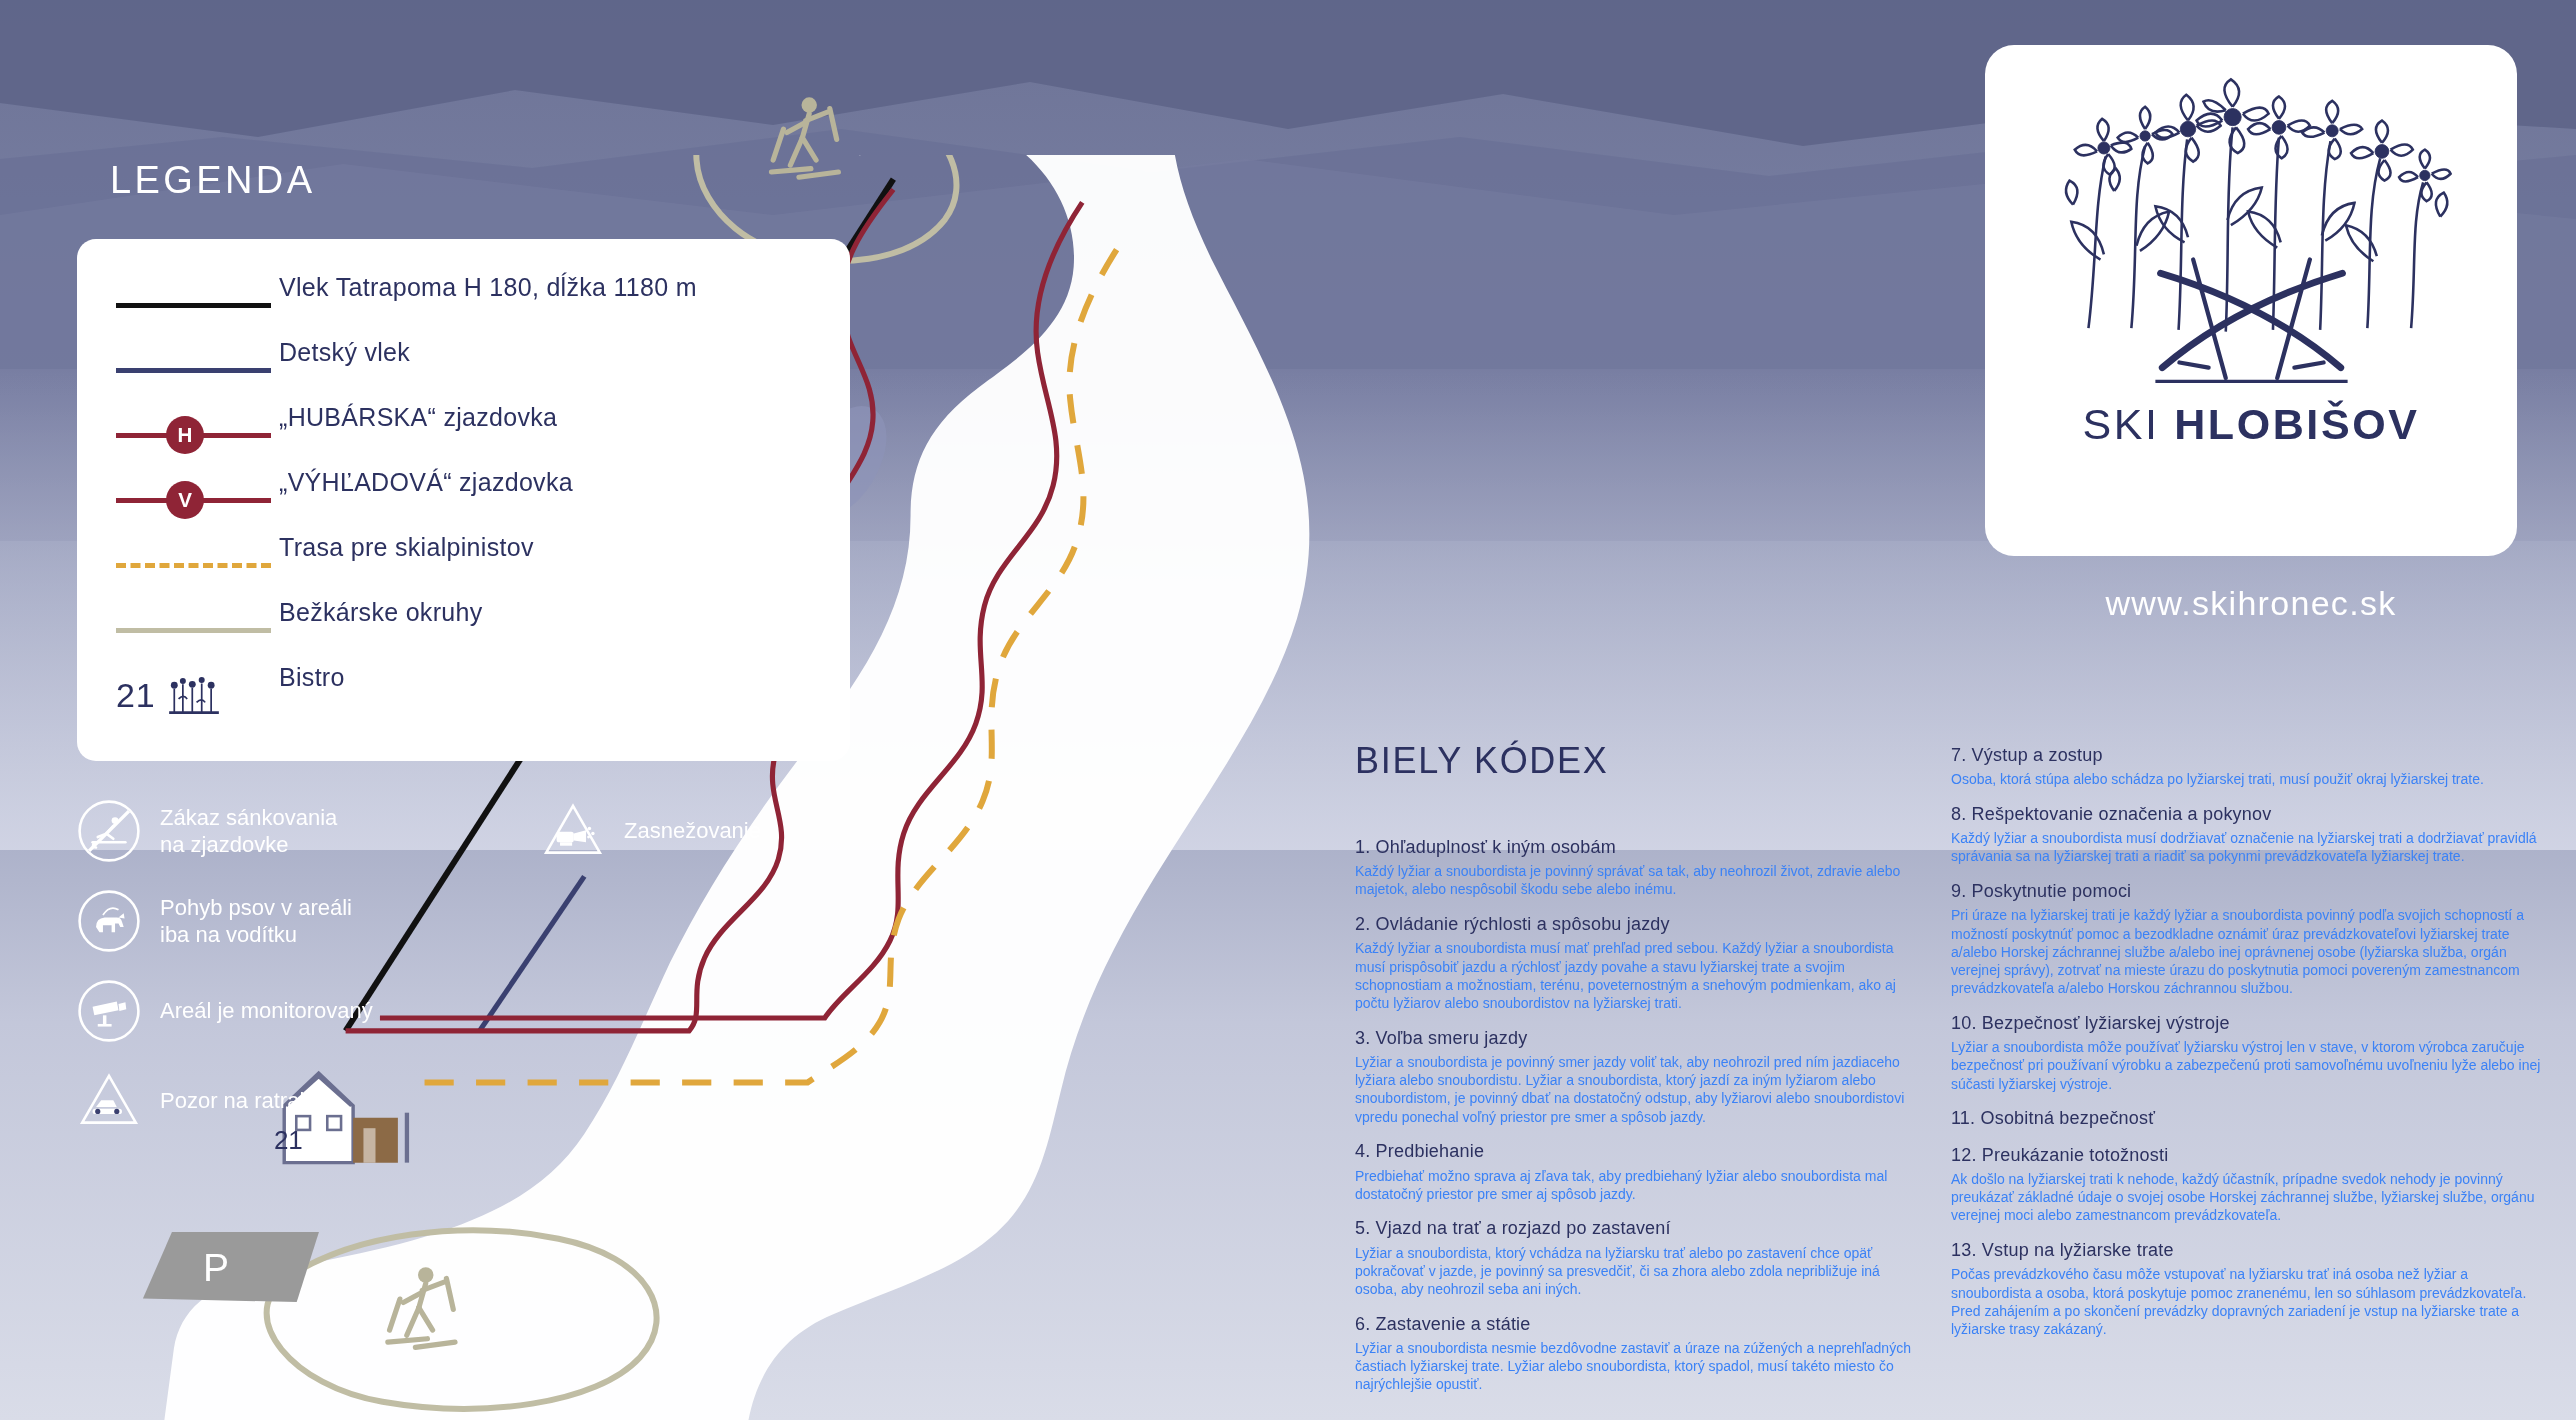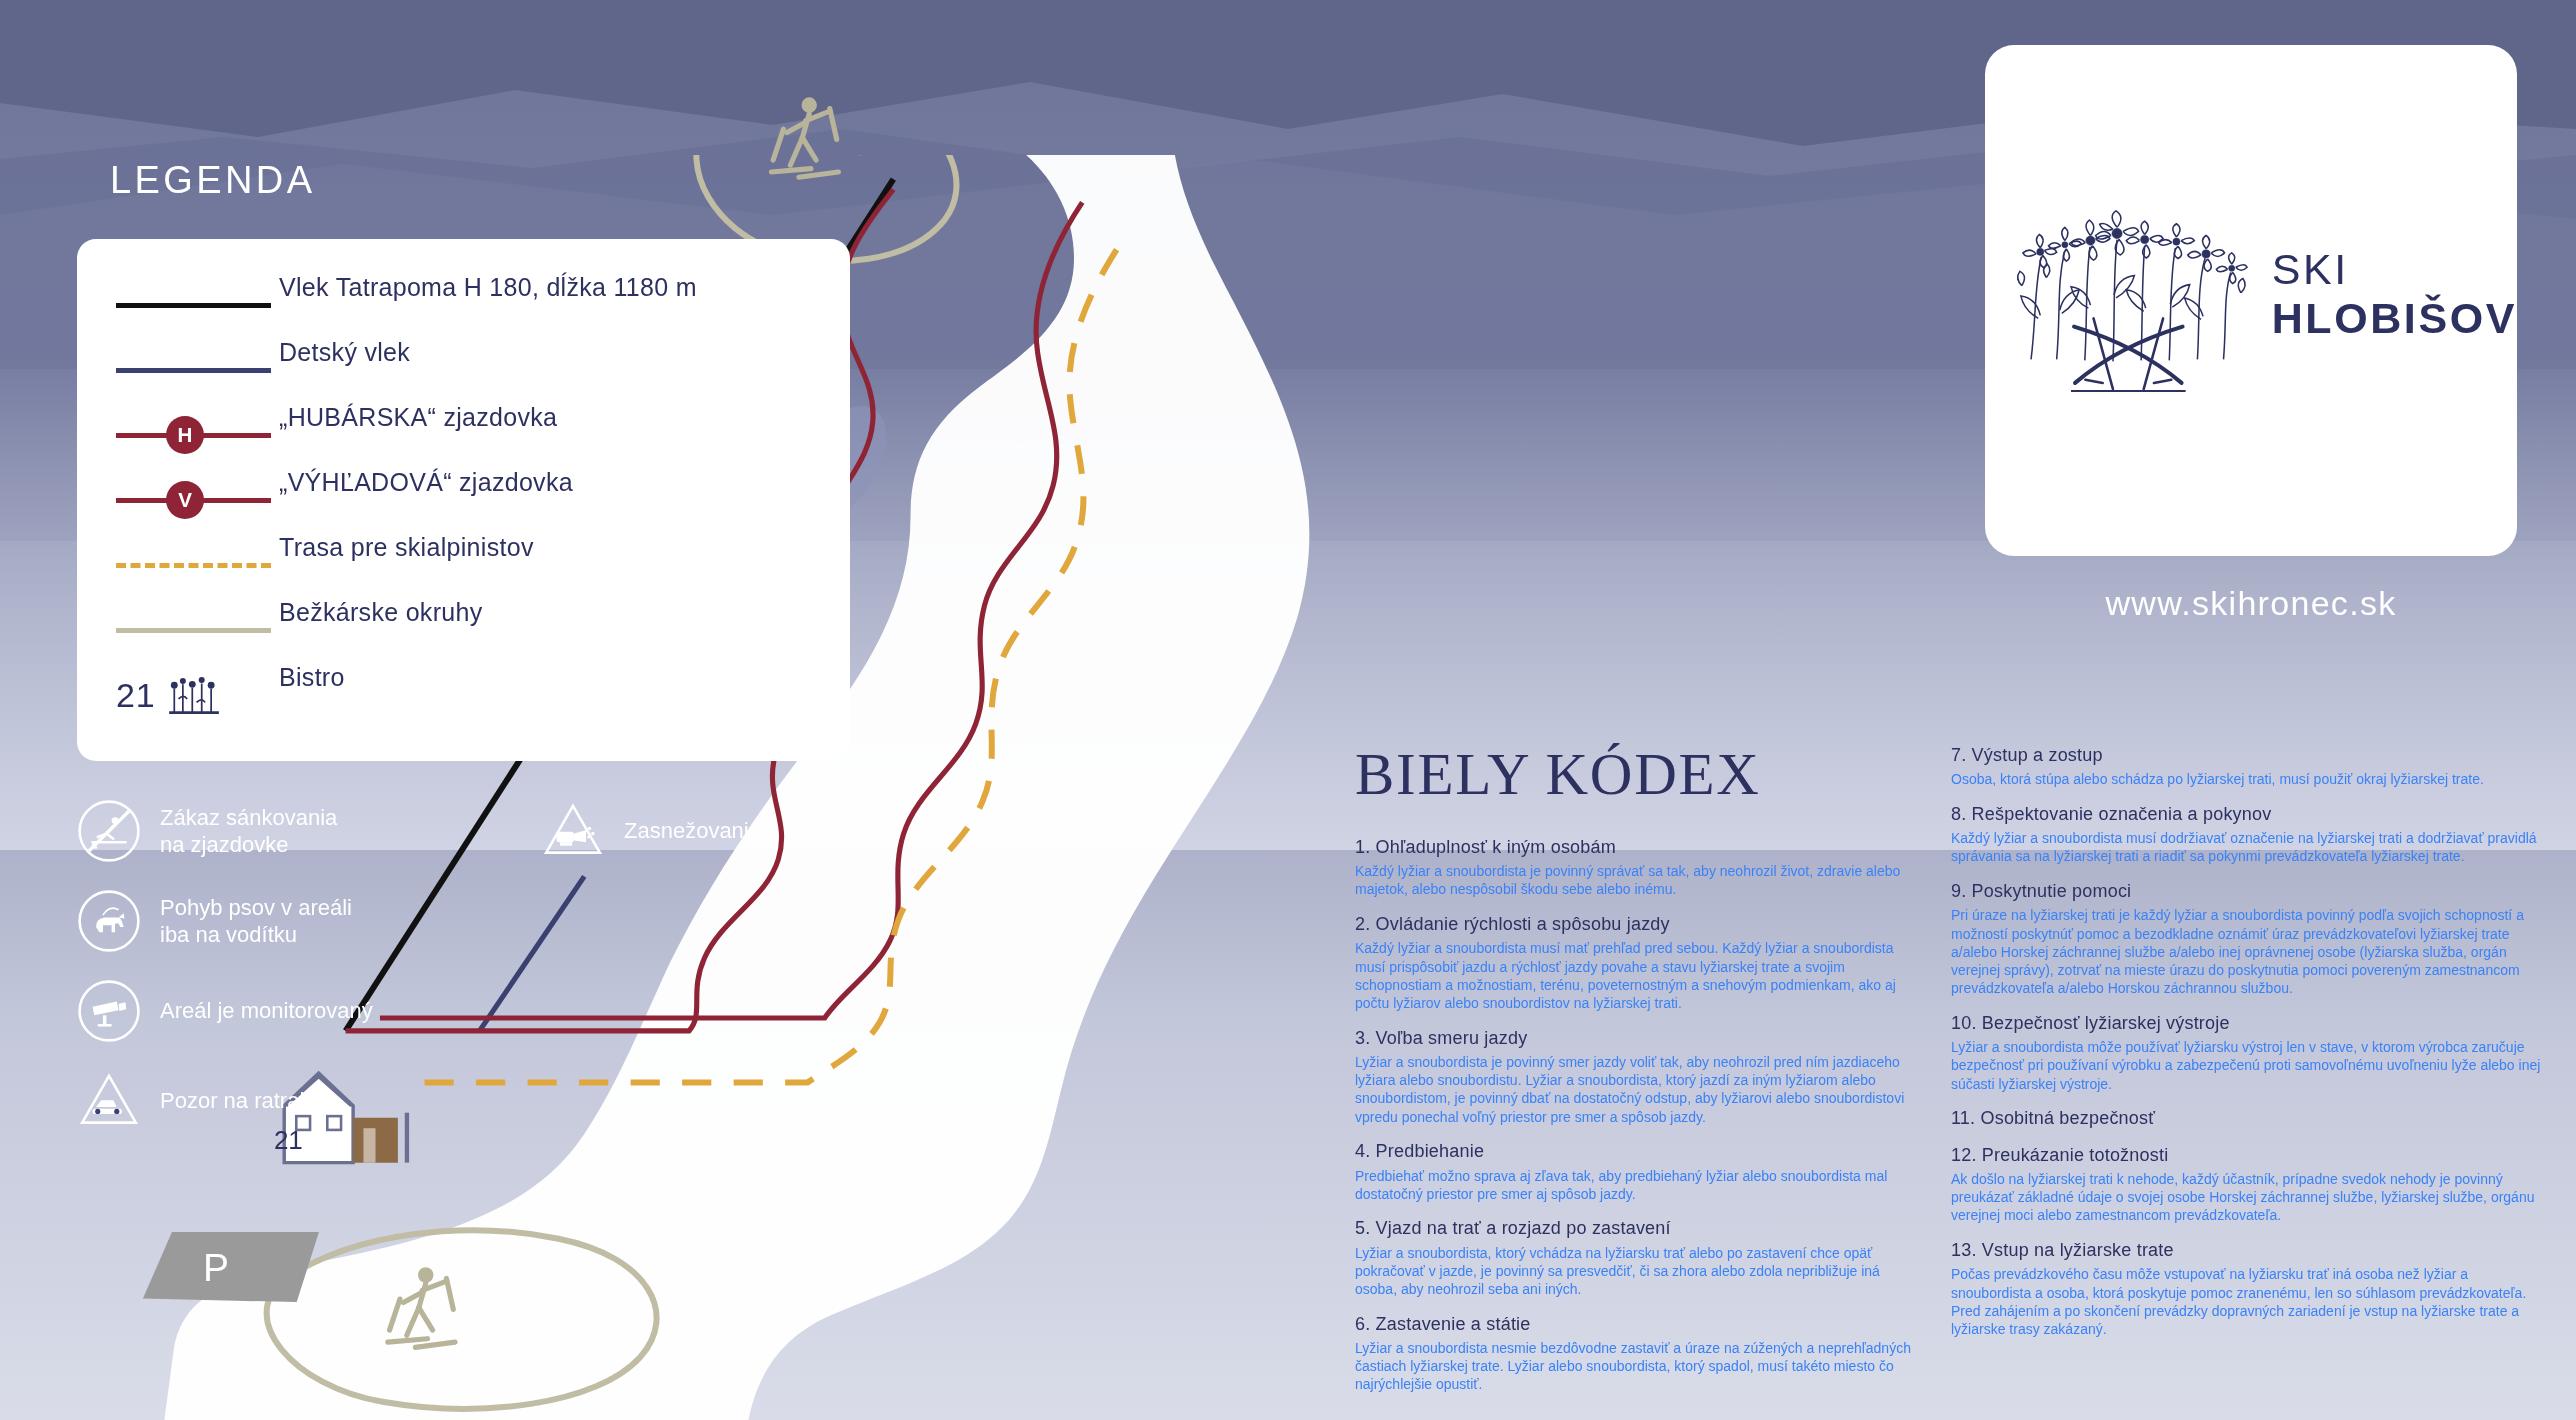--- a/index.html
+++ b/index.html
@@ -73,34 +73,34 @@
   .rules-col2 { position: absolute; left: 464px; top: 0; width: 361px; }
   .rules-col1 { position: absolute; left: 0; top: 0; width: 412px; }
 
   
   .map { position: absolute; left: 155px; top: 155px; width: 1700px; height: 1271px; }
 
   
   .logo-card {
     position: absolute; left: 1985px; top: 45px; width: 532px; height: 511px;
     background: #ffffff; border-radius: 29px;
-    display: flex; flex-direction: row; align-items: center; justify-content: flex-start;
+    display: flex; flex-direction: column; align-items: center; justify-content: flex-start;
   }
   .logo-flowers { width: 481px; height: 369px; }
   .logo-text { font-size: 43px; letter-spacing: 2.6px; color: #2c3160; margin-top: -13.7px; }
   .logo-text b { font-weight: 700; }
   .site-url {
     position: absolute; left: 1985px; top: 584px; width: 532px;
     text-align: center; font-size: 34px; color: #ffffff; letter-spacing: 1.3px;
   }
 
   
   .kodex-title {
     position: absolute; left: 1355px; top: 740px;
-    font-size: 59px; letter-spacing: 1.7px; color: #2c3160; font-weight: 400; font-family: Liberation Serif, serif;
+    font-size: 36px; letter-spacing: 1.7px; color: #2c3160; font-weight: 400;
   }
   .kodex-col { position: absolute; font-size: 0; }
   .kodex-col.c1 { left: 1355px; top: 837px; width: 567px; }
   .kodex-col.c2 { left: 1951px; top: 745px; width: 592px; }
   .k-item { margin-bottom: 15.5px; }
   .k-h { font-size: 18px; color: #2c3160; font-weight: 400; margin-bottom: 4.3px; letter-spacing: 0.2px; }
   .k-b { font-size: 14px; line-height: 1.3; color: #3b82f6; }
 </style>
 </head>
 <body>

